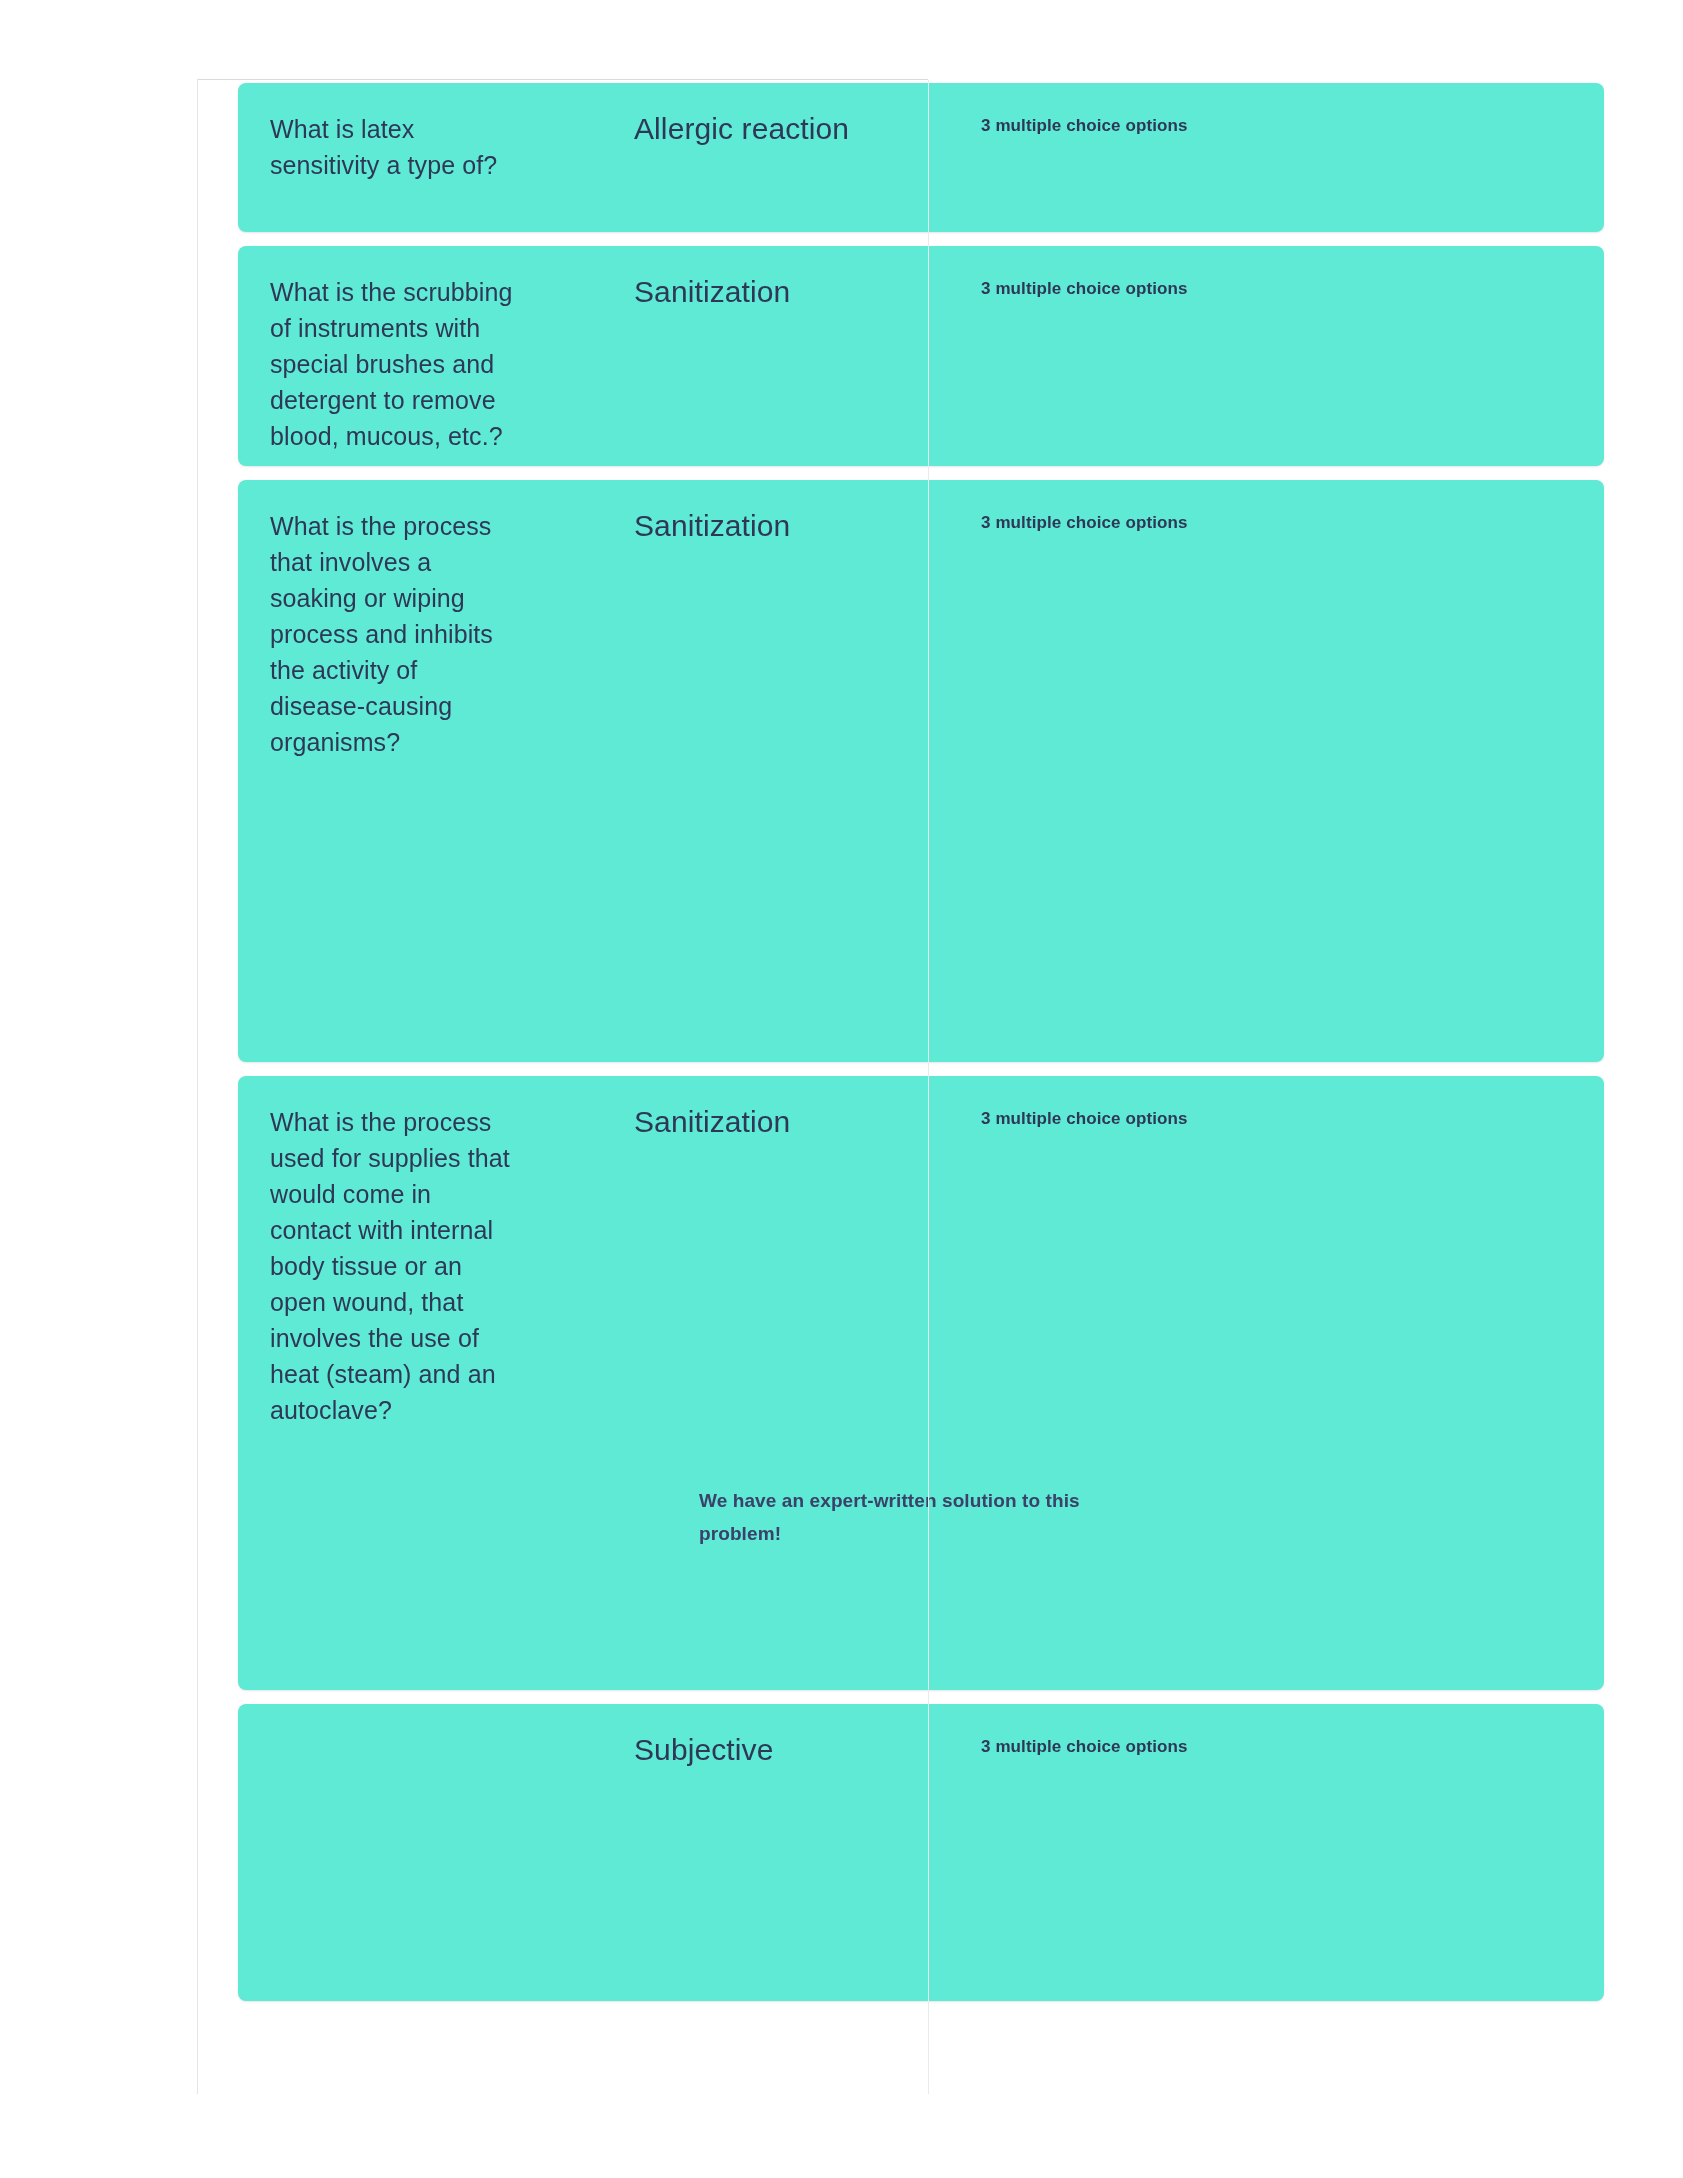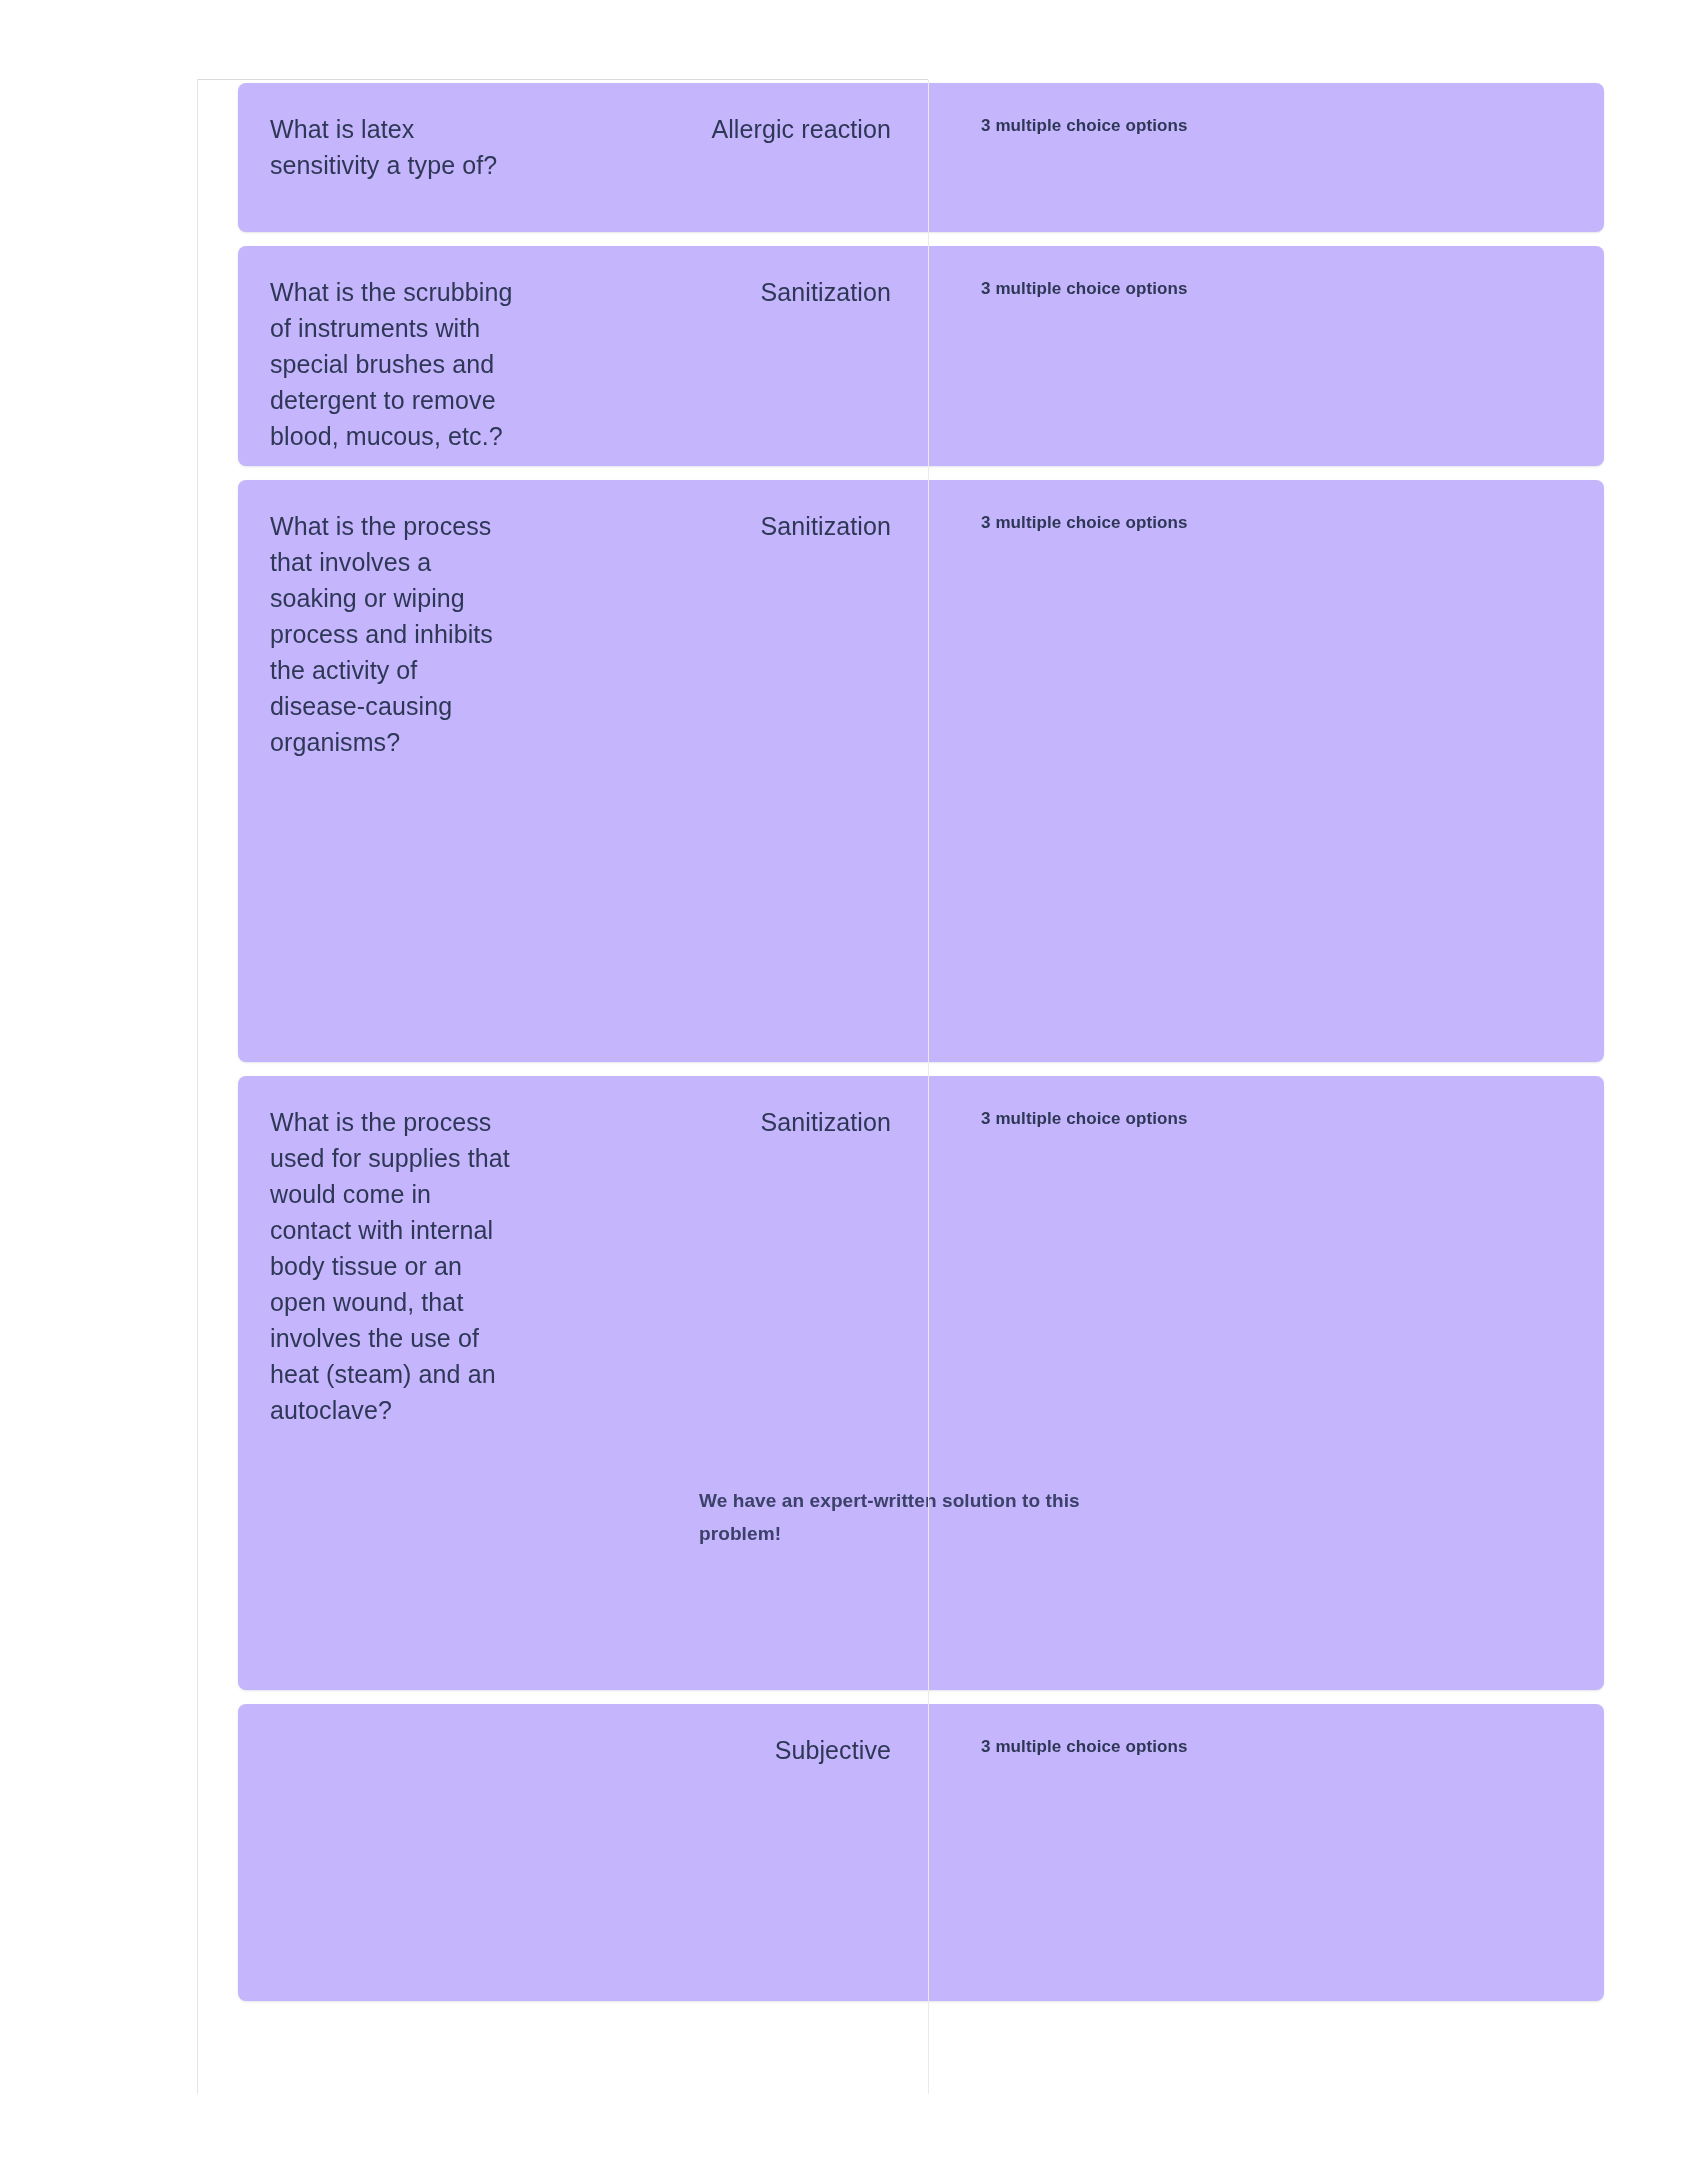--- a/index.html
+++ b/index.html
@@ -58,21 +58,21 @@
   
   .card-list {
     position: absolute;
     left: 238px;
     top: 83px;
     width: 1366px;
   }
 
   .card {
     position: relative;
-    background: #c4b5fd;
+    background: #5eead4;
     border-radius: 8px;
     box-shadow: 0 1px 3px rgba(16,24,40,0.07), 0 1px 1px rgba(16,24,40,0.04);
     margin-bottom: 14px;
     box-sizing: border-box;
     overflow: hidden;
   }
 
   .card-inner {
     position: relative;
     display: block;
@@ -89,26 +89,25 @@
     color: #2e3856;
     font-weight: 400;
     letter-spacing: 0.1px;
   }
 
   .definition {
     position: absolute;
     left: 396px;
     top: 28px;
     width: 257px;
-    font-size: 25px;
+    font-size: 30px;
     line-height: 36px;
     color: #2e3856;
     font-weight: 400;
     letter-spacing: 0.1px;
-    text-align: right;
   }
 
   .mc-options {
     position: absolute;
     left: 743px;
     top: 31px;
     width: 416px;
     font-size: 17px;
     line-height: 24px;
     font-weight: 700;

